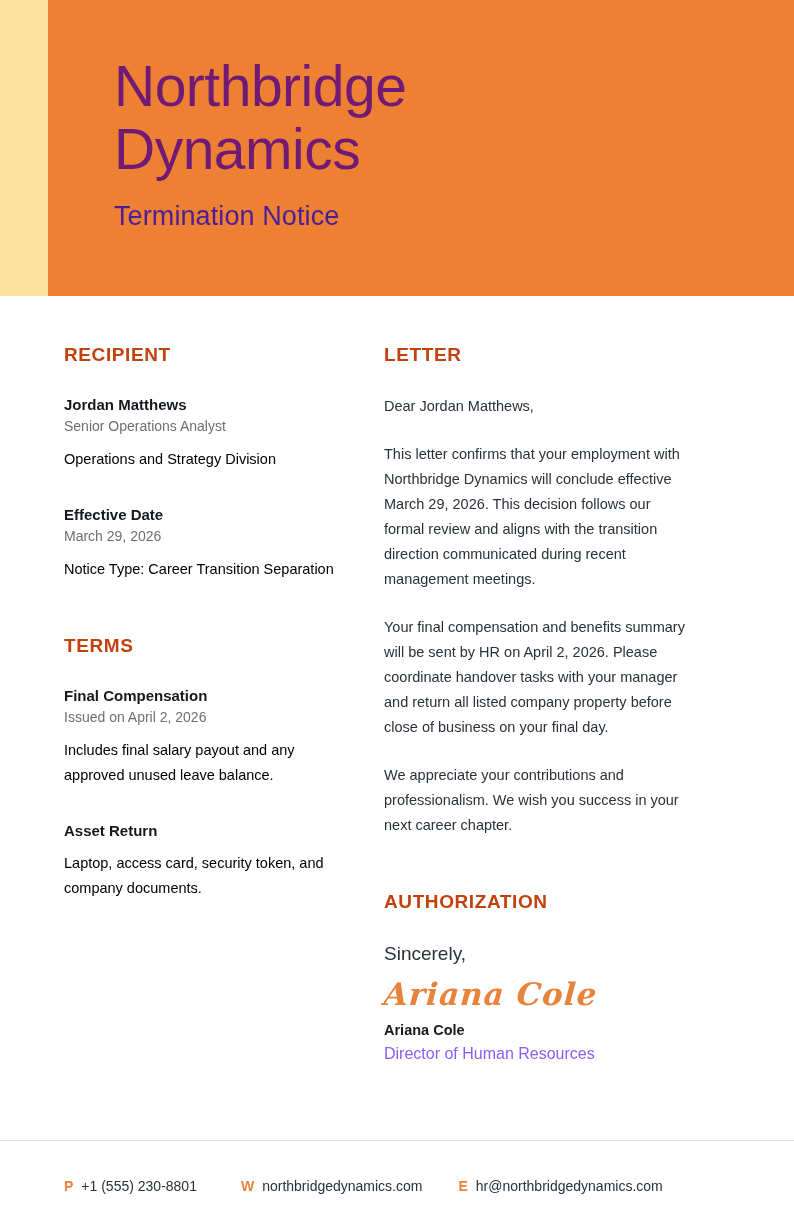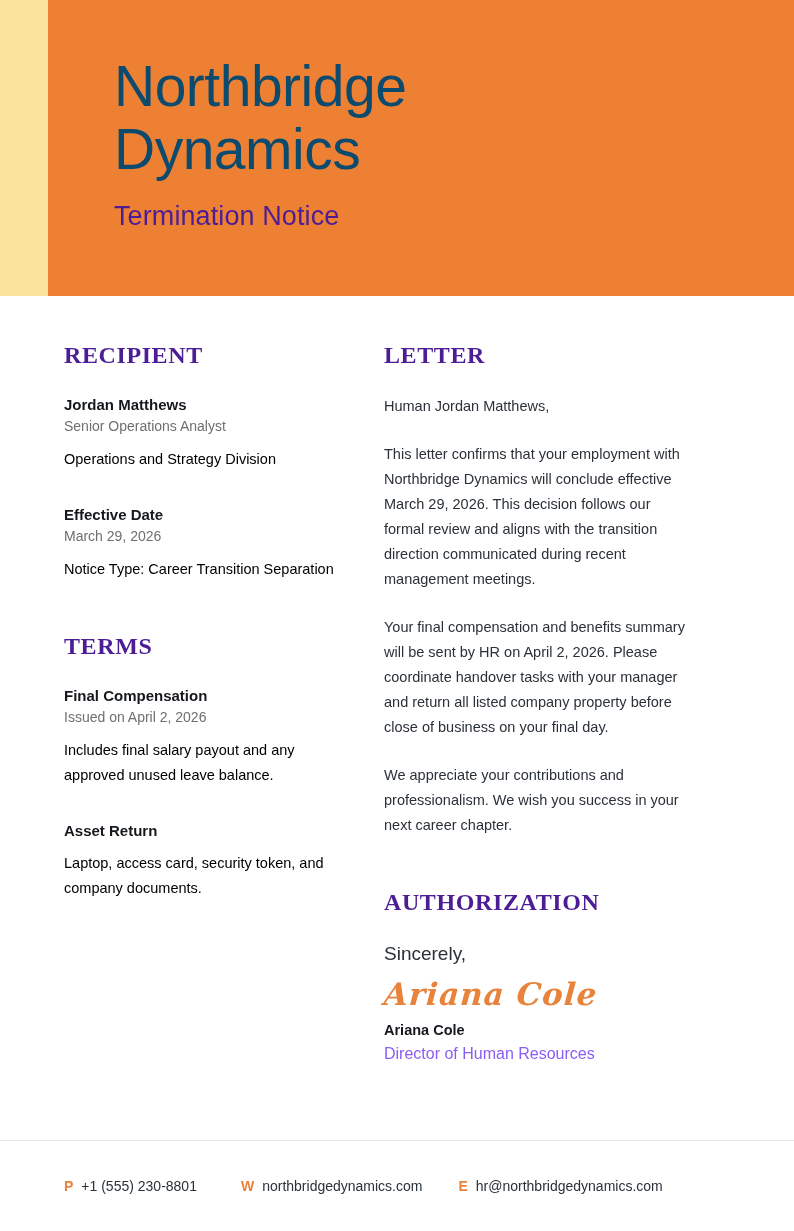--- a/index.html
+++ b/index.html
@@ -35,21 +35,21 @@
   }
   .header-inner {
     position: absolute;
     left: 114px;
     top: 55px;
     width: 620px;
   }
   .company-name {
     font-size: 57px;
     line-height: 63px;
-    color: #0c4a6e;
+    color: #701a75;
     font-weight: 400;
     letter-spacing: -0.5px;
     max-width: 420px;
     margin: 0;
   }
   .doc-subtitle {
     margin: 19px 0 0 0;
     font-size: 27px;
     line-height: 32px;
     color: #4c1d95;
@@ -76,27 +76,26 @@
     padding-right: 36px;
     box-sizing: border-box;
   }
   .col-right {
     width: 310px;
     flex: 0 0 310px;
     box-sizing: border-box;
   }
 
   .section-heading {
-    font-size: 24px;
+    font-size: 19px;
     line-height: 26px;
     font-weight: bold;
-    color: #4c1d95;
+    color: #c2410c;
     letter-spacing: 0.6px;
     margin: 0 0 26px 0;
-    font-family: Liberation Serif, serif;
   }
   .section-heading.spaced-top {
     margin-top: 51px;
   }
 
   .entry { margin-bottom: 20px; }
   .entry:last-child { margin-bottom: 0; }
 
   .entry-title {
     font-size: 15px;
@@ -235,21 +234,21 @@
         <p class="entry-title">Asset Return</p>
         <p class="entry-body">Laptop, access card, security token, and company documents.</p>
       </div>
 
     </section>
 
     <section class="col-right">
 
       <h2 class="section-heading">LETTER</h2>
 
-      <p class="letter-para">Human Jordan Matthews,</p>
+      <p class="letter-para">Dear Jordan Matthews,</p>
       <p class="letter-para">This letter confirms that your employment with Northbridge Dynamics will conclude effective March 29, 2026. This decision follows our formal review and aligns with the transition direction communicated during recent management meetings.</p>
       <p class="letter-para">Your final compensation and benefits summary will be sent by HR on April 2, 2026. Please coordinate handover tasks with your manager and return all listed company property before close of business on your final day.</p>
       <p class="letter-para">We appreciate your contributions and professionalism. We wish you success in your next career chapter.</p>
 
       <h2 class="section-heading spaced-top">AUTHORIZATION</h2>
 
       <p class="sign-off">Sincerely,</p>
       <p class="signature-script">Ariana Cole</p>
       <p class="signer-name">Ariana Cole</p>
       <p class="signer-role">Director of Human Resources</p>

